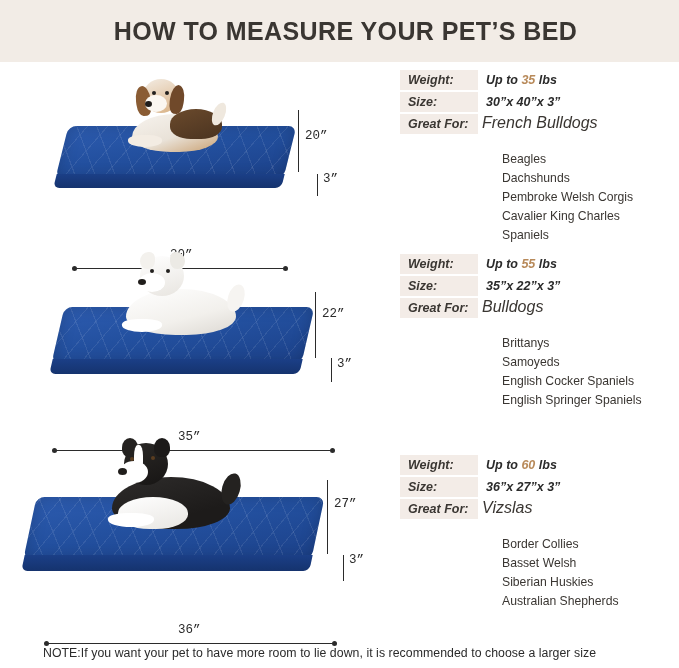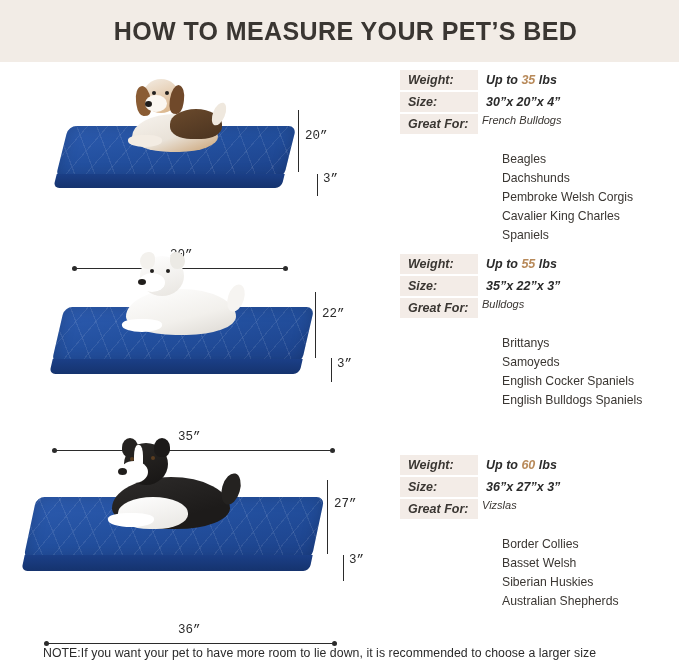--- a/index.html
+++ b/index.html
@@ -75,21 +75,21 @@
     margin: 16px;
     padding: 0 0 0 86px;
     list-style: none;
   }
   .great-list li {
     font-size: 12.2px;
     line-height: 19px;
     color: #3a3632;
   }
   .first-great {
-    font-size: 11px;
+    font-size: 16px;
     padding-left: 4px;
     color: #3a3632;
   }
   .bed-top {
     position: absolute;
     border-radius: 8px;
     background: linear-gradient(170deg,#2d5cb0 0%, #23509f 45%, #1c4189 100%);
     box-shadow: inset 0 0 16px rgba(0,0,0,0.18);
   }
   .bed-side {
@@ -189,21 +189,21 @@
       <div class="dim-label" style="left:323px; top:110px;">3”</div>
     </div>
 
     <div class="specs">
       <div class="spec-line">
         <div class="spec-key">Weight:</div>
         <div class="spec-val"><span>Up to </span><span class="num">35</span><span> lbs</span></div>
       </div>
       <div class="spec-line">
         <div class="spec-key">Size:</div>
-        <div class="spec-val">30”x 20”x 4”</div>
+        <div class="spec-val">30”x 40”x 3”</div>
       </div>
       <div class="spec-line">
         <div class="spec-key">Great For:</div>
         <div class="first-great">French Bulldogs</div>
       </div>
       <ul class="great-list">
         <li>Beagles</li>
         <li>Dachshunds</li>
         <li>Pembroke Welsh Corgis</li>
         <li>Cavalier King Charles Spaniels</li>
@@ -254,21 +254,21 @@
         <div class="spec-val">35”x 22”x 3”</div>
       </div>
       <div class="spec-line">
         <div class="spec-key">Great For:</div>
         <div class="first-great">Bulldogs</div>
       </div>
       <ul class="great-list">
         <li>Brittanys</li>
         <li>Samoyeds</li>
         <li>English Cocker Spaniels</li>
-        <li>English Bulldogs Spaniels</li>
+        <li>English Springer Spaniels</li>
       </ul>
     </div>
   </div>
 
   <div class="row" style="height:200px;">
     <div class="illus">
 
       <div class="bed-top" style="left:30px; top:72px; width:288px; height:62px; transform: skewX(-12deg);">
         <div class="quilt"></div>
       </div>

